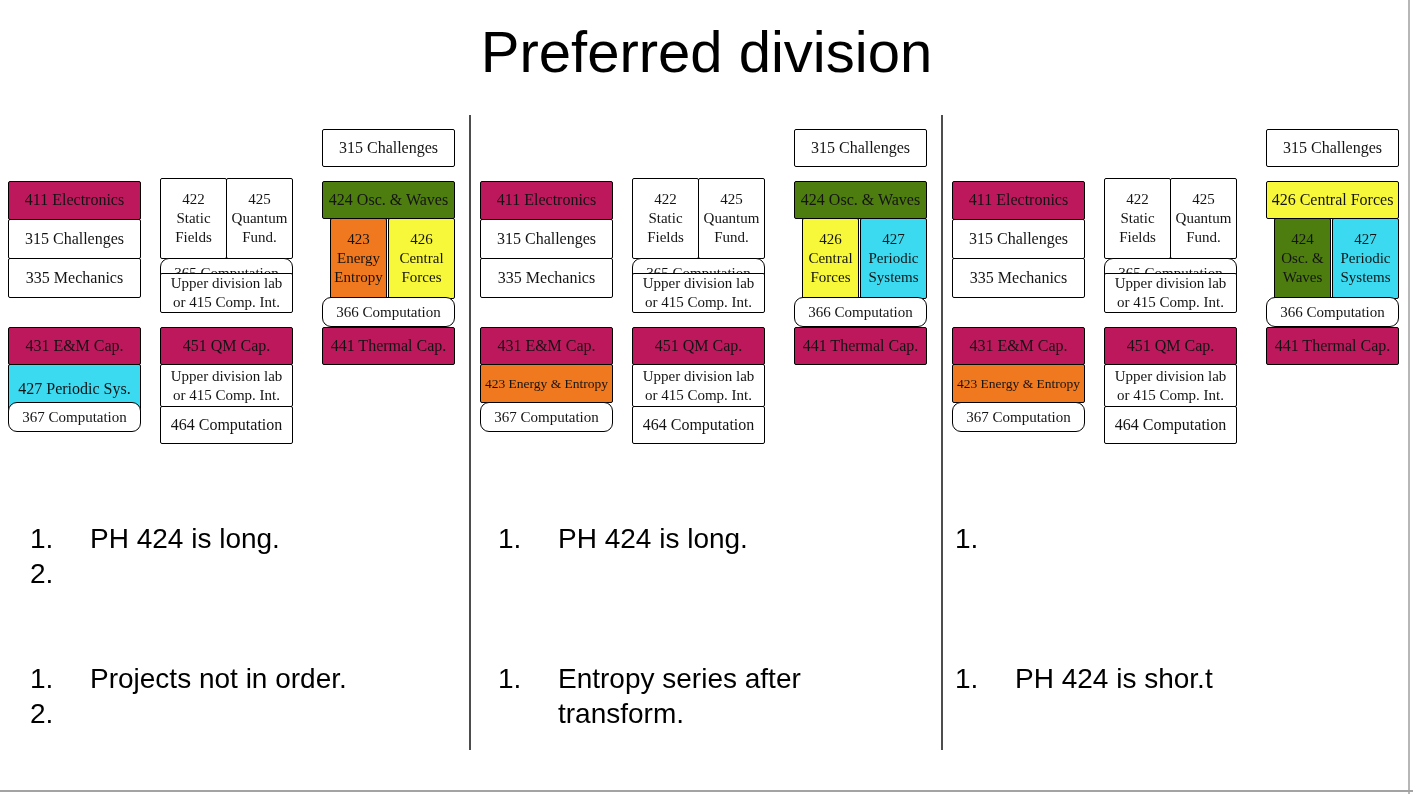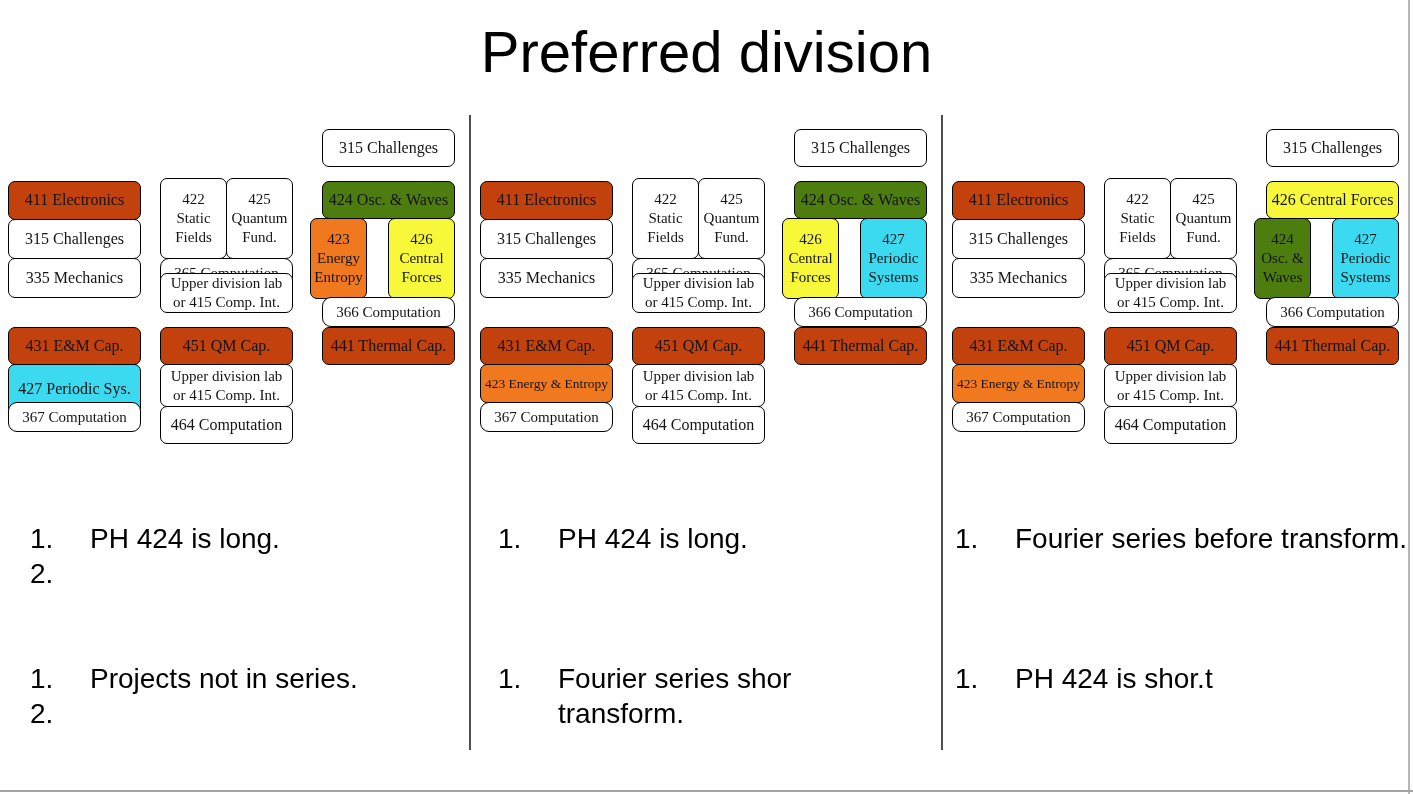--- a/index.html
+++ b/index.html
@@ -5,40 +5,40 @@
   html,body{margin:0;padding:0;background:#fff;}
   #slide{position:relative;width:1413px;height:794px;background:#ffffff;overflow:hidden;
          font-family:"Liberation Sans",sans-serif;color:#000;}
   .title{position:absolute;top:18px;left:0;width:100%;text-align:center;
          font-size:58px;font-weight:400;letter-spacing:0px;color:#000;}
   .section{position:absolute;top:0;width:462px;height:794px;}
   .vline{position:absolute;width:2px;background:#4d4d4d;}
   .edge-r{position:absolute;top:0;right:3px;width:2px;height:794px;background:#b7b7b7;}
   .edge-b{position:absolute;left:0;top:790px;width:1413px;height:2px;background:#a3a3a3;}
 
-  .box{position:absolute;box-sizing:border-box;border:1.5px solid #000;border-radius:7px;
+  .box{position:absolute;box-sizing:border-box;border:1.5px solid #000;border-radius:2px;
        background:#fff;display:flex;align-items:center;justify-content:center;text-align:center;
        font-family:"Liberation Serif",serif;font-size:16px;line-height:1.15;color:#141414;padding:1px 2px;}
   .pre{white-space:pre-line;line-height:1.28;font-size:15px;}
   .bar{height:30px;border-radius:9px;font-size:15px;padding:0;line-height:1;}
   .lab{font-size:15px;white-space:pre-line;line-height:1.25;}
   .small-course{font-size:13.5px;}
-  .c-gray{background:#c2410c;}
+  .c-gray{background:#be185d;}
   .c-green{background:#4d7c0f;}
   .c-orange{background:#f0791f;}
   .c-yellow{background:#f8f83a;}
   .c-cyan{background:#3cdaf1;}
 
   
   .colA{left:2px;width:133px;}
   .colB{left:154px;width:133px;}
   .colC{left:316px;width:133px;}
   .pairBL{left:154px;width:67px;}
   .pairBR{left:220px;width:67px;}
-  .pairCL{left:304px;width:57px;}
+  .pairCL{left:324px;width:57px;}
   .pairCR{left:382px;width:67px;}
 
   .notes{position:absolute;counter-reset:n;font-size:28px;line-height:35px;}
   .note{display:flex;counter-increment:n;}
   .note .num{flex:none;width:60px;}
   .note .num::before{content:counter(n) ".";}
   .note .txt{max-width:360px;}
   .heading{position:absolute;left:20px;width:310px;text-align:center;
            font-size:31px;font-weight:bold;}
 </style>
@@ -90,21 +90,21 @@
           <span class="num"></span>
           <span class="txt">PH 424 is long.</span>
         </div>
       <div class="note">
           <span class="num"></span>
         </div>
     </div>
     <div class="notes" style="top:661px;left:24px">
       <div class="note">
           <span class="num"></span>
-          <span class="txt" style="max-width:340px">Projects not in series.</span>
+          <span class="txt" style="max-width:340px">Projects not in order.</span>
         </div>
       <div class="note">
           <span class="num"></span>
         </div>
     </div>
   </div>
 
   <div class="section" style="left:478px">
     <div class="box colC" style="top:129px;height:38px">315 Challenges</div>
 
@@ -144,21 +144,21 @@
 
     <div class="notes" style="top:521px;left:20px">
       <div class="note">
           <span class="num"></span>
           <span class="txt">PH 424 is long.</span>
         </div>
     </div>
     <div class="notes" style="top:661px;left:20px">
       <div class="note">
           <span class="num"></span>
-          <span class="txt">Fourier series shor transform.</span>
+          <span class="txt">Entropy series after transform.</span>
         </div>
     </div>
   </div>
 
   <div class="section" style="left:950px">
     <div class="box colC" style="top:129px;height:38px">315 Challenges</div>
 
     <div class="box colA c-gray" style="top:181px;height:39px">411 Electronics</div>
     <div class="box colA" style="top:219px;height:40px">315 Challenges</div>
     <div class="box colA" style="top:258px;height:40px">335 Mechanics</div>
@@ -189,21 +189,20 @@
     <div class="box colB c-gray" style="top:327px;height:38px">451 QM Cap.</div>
     <div class="box colB lab" style="top:364px;height:43px">Upper division lab
 or 415 Comp. Int.</div>
     <div class="box colB" style="top:406px;height:38px">464 Computation</div>
 
     <div class="box colC c-gray" style="top:327px;height:38px">441 Thermal Cap.</div>
 
     <div class="notes" style="top:521px;left:5px">
       <div class="note">
           <span class="num"></span>
-          <span class="txt" style="max-width:400px">Fourier series before transform.</span>
         </div>
     </div>
     <div class="notes" style="top:661px;left:5px">
       <div class="note">
           <span class="num"></span>
           <span class="txt" style="max-width:400px">PH 424 is shor.t</span>
         </div>
     </div>
   </div>
 

